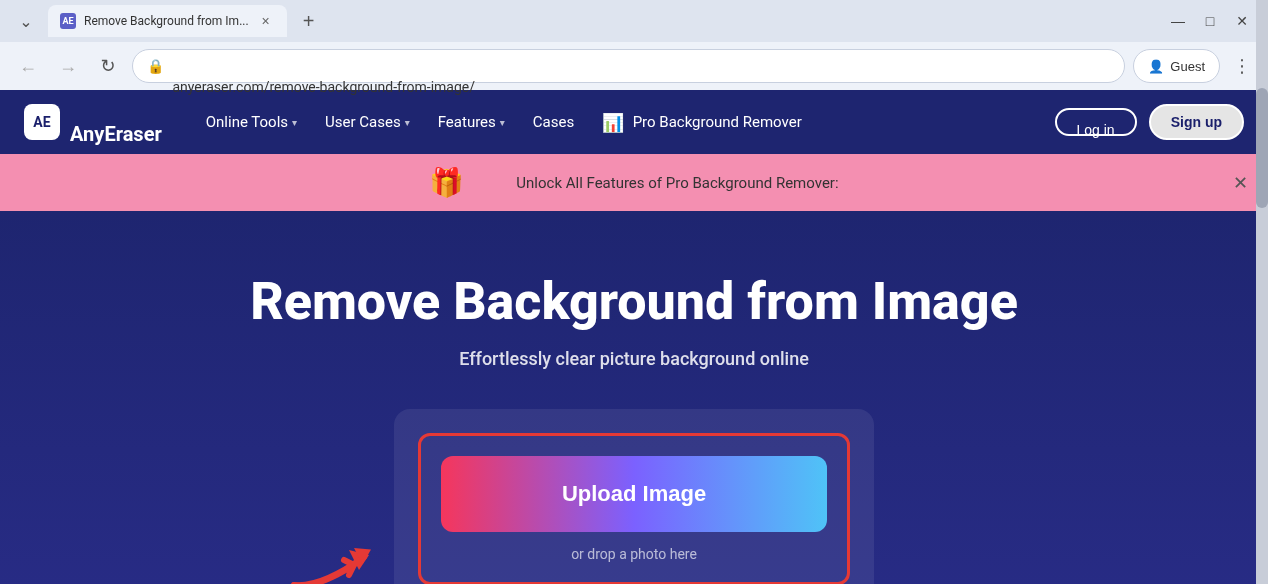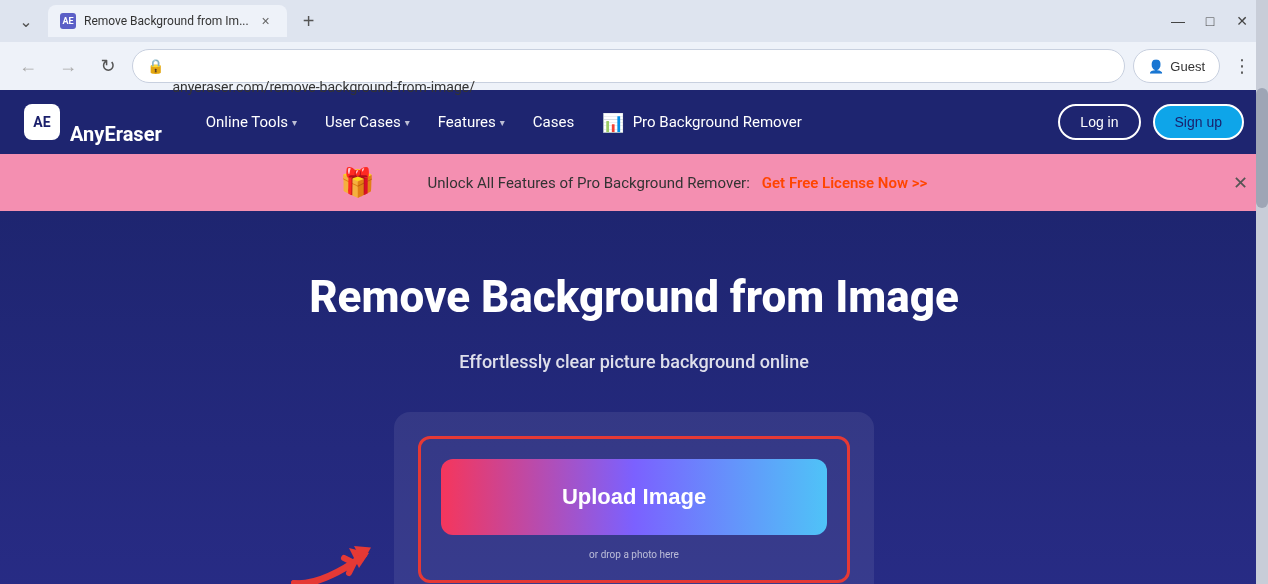--- a/index.html
+++ b/index.html
@@ -33,40 +33,40 @@
     .navbar { display: flex; align-items: center; height: 64px; padding: 0 24px; background: #1e2570; gap: 32px; }
     .logo { display: flex; align-items: center; gap: 10px; }
     .logo-icon { width: 36px; height: 36px; background: white; border-radius: 8px; display: flex; align-items: center; justify-content: center; color: #1a1f6b; font-weight: bold; font-size: 14px; flex-shrink: 0; }
     .logo-text { color: white; font-size: 20px; font-weight: 700; margin-top: 24px; }
     .nav-links { display: flex; align-items: center; gap: 4px; flex: 1; }
     .nav-link { display: flex; align-items: center; gap: 4px; color: white; font-size: 15px; padding: 8px 12px; cursor: pointer; border-radius: 6px; white-space: nowrap; }
     .nav-link .chevron { font-size: 10px; color: rgba(255,255,255,0.7); }
     .nav-pro { display: flex; align-items: center; gap: 8px; color: white; font-size: 15px; padding: 8px 12px; cursor: pointer; }
     .nav-pro-icon { color: #ff6b9d; font-size: 18px; }
     .nav-auth { display: flex; align-items: center; gap: 12px; margin-left: auto; }
-    .btn-login { height: 36px; padding: 5px 20px; border: 2px solid white; border-radius: 20px; background: transparent; color: white; font-size: 14px; cursor: pointer; font-weight: 500; }
-    .btn-signup { height: 36px; padding: 0 20px; border: 2px solid white; border-radius: 20px; background: #0ea5e9; color: #1a1f6b; font-size: 14px; cursor: pointer; font-weight: 400; }
+    .btn-login { height: 28px; padding: 12px 20px; border: 2px solid white; border-radius: 20px; background: transparent; color: white; font-size: 14px; cursor: pointer; font-weight: 500; }
+    .btn-signup { height: 36px; padding: 0 20px; border: 2px solid white; border-radius: 20px; background: #e5e5e5; color: #1a1f6b; font-size: 14px; cursor: pointer; font-weight: 700; }
 
     
     .promo-banner { background: #f48fb1; display: flex; align-items: center; justify-content: center; gap: 12px; padding: 12px 24px; position: relative; }
     .banner-gift { font-size: 28px; }
     .banner-text { font-size: 15px; color: #333; padding-left: 40px; }
     .banner-cta { color: #ff4400; font-weight: 600; font-size: 15px; cursor: pointer; }
     .banner-close { position: absolute; right: 20px; background: transparent; border: none; cursor: pointer; color: #555; font-size: 18px; }
 
     
     .hero { background: linear-gradient(180deg, #1e2570 0%, #2a2d8a 100%); padding: 60px 24px 80px; display: flex; flex-direction: column; align-items: center; min-height: 380px; }
-    .hero-title { font-size: 44px; font-weight: 800; color: white; text-align: left; margin-bottom: 28px; }
+    .hero-title { font-size: 52px; font-weight: 800; color: white; text-align: left; margin-bottom: 16px; }
     .hero-subtitle { font-size: 18px; color: rgba(255,255,255,0.85); text-align: center; margin-bottom: 40px; font-weight: 500; }
 
     
     .upload-container { width: 480px; background: rgba(255,255,255,0.08); border-radius: 16px; padding: 24px; position: relative; }
     .upload-box { border: 3px solid #e53935; border-radius: 12px; padding: 20px; display: flex; flex-direction: column; align-items: center; gap: 14px; }
     .upload-btn { width: 100%; height: 76px; border-radius: 12px; border: none; background: linear-gradient(90deg, #f5365c 0%, #7b61ff 50%, #4fc3f7 100%); color: white; font-size: 22px; font-weight: 700; cursor: pointer; display: flex; align-items: center; justify-content: center; }
-    .upload-hint { color: rgba(255,255,255,0.65); font-size: 10px; }
+    .upload-hint { color: rgba(255,255,255,0.65); font-size: 14px; }
 
     
     .scrollbar { position: absolute; right: 0; top: 0; width: 12px; height: 584px; background: #c8cdd8; }
     .scrollbar-thumb { width: 12px; height: 120px; background: #9ea5b5; border-radius: 6px; margin-top: 88px; }
   </style>
 </head>
 <body>
 
 <div style="position:relative; width:1268px;">
 
@@ -145,21 +145,20 @@
 
       <div class="nav-auth">
         <button class="btn-login">Log in</button>
         <button class="btn-signup">Sign up</button>
       </div>
     </nav>
 
     <div class="promo-banner">
       <span class="banner-gift">🎁</span>
       <span class="banner-text">Unlock All Features of Pro Background Remover:</span>
-      <span class="banner-cta">Get Free License Now &gt;&gt;</span>
       <button class="banner-close">✕</button>
     </div>
 
     <div class="hero">
       <h1 class="hero-title">Remove Background from Image</h1>
       <p class="hero-subtitle">Effortlessly clear picture background online</p>
 
       <div class="upload-container" style="position:relative;">
 
         <div style="position:absolute; left:-110px; bottom:10px;">

